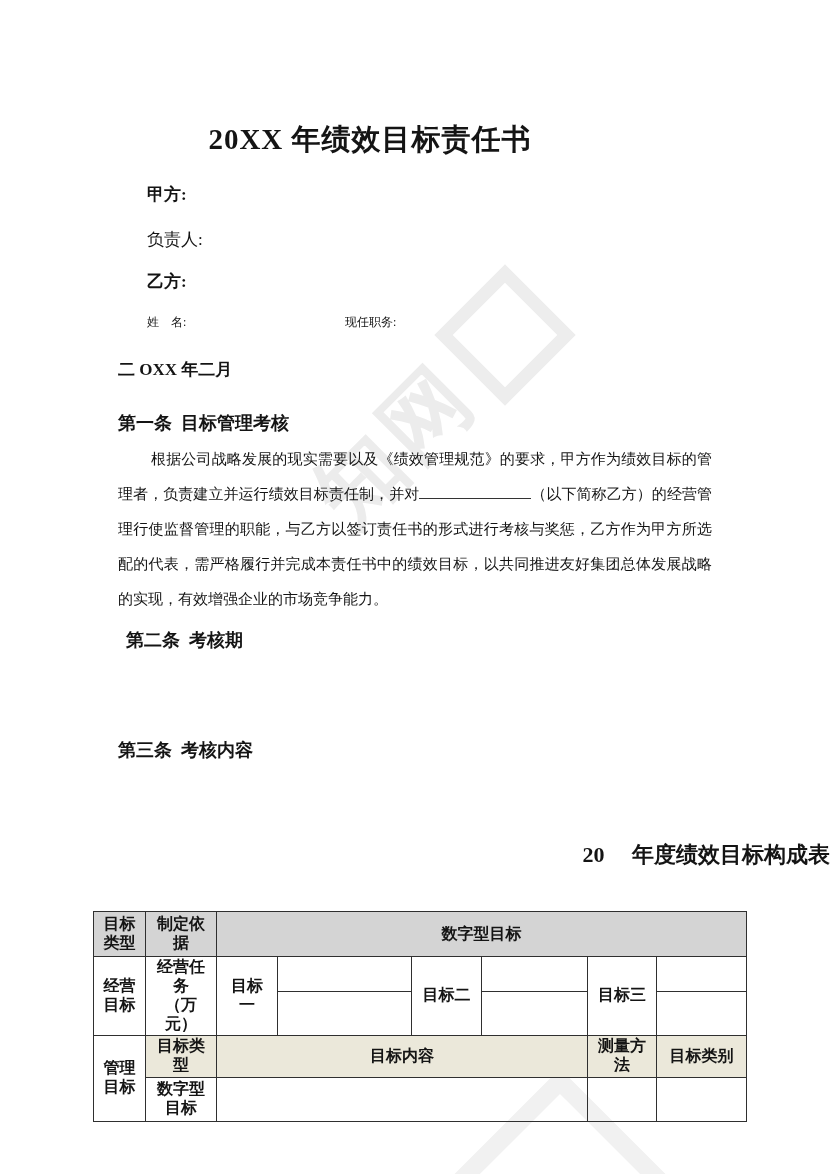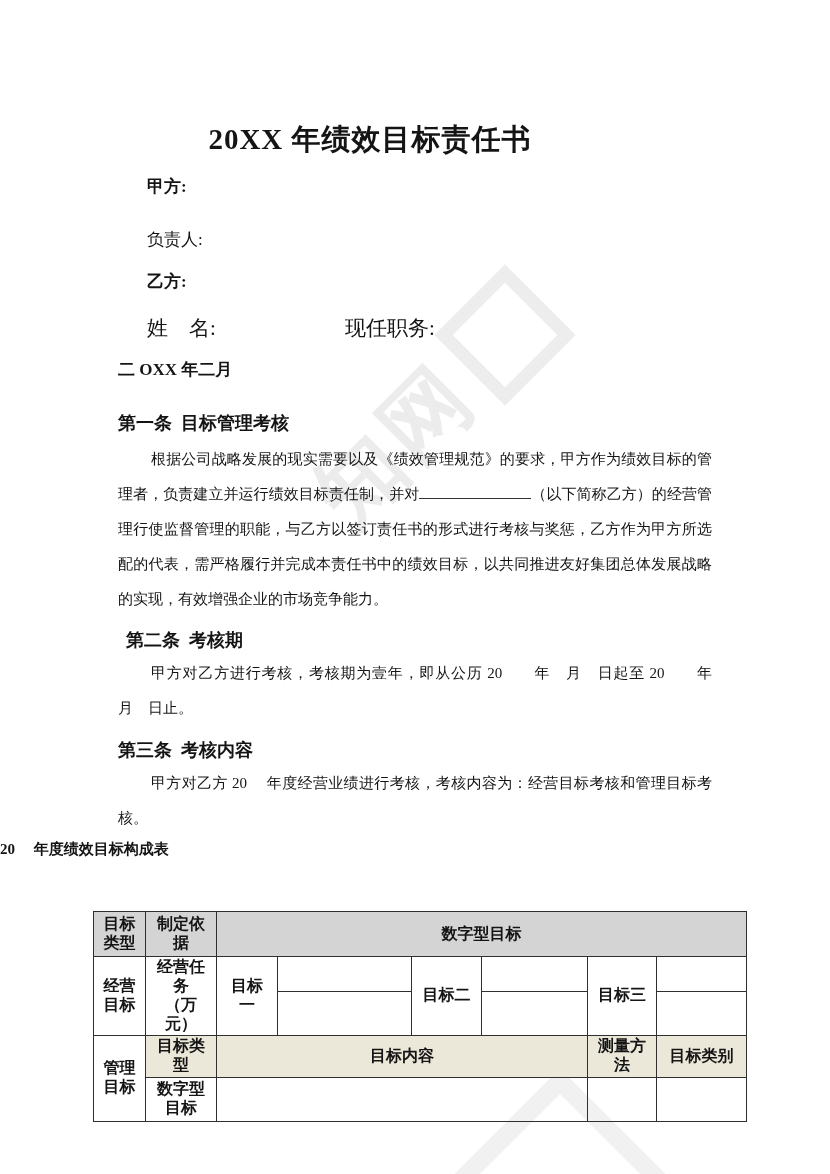--- a/index.html
+++ b/index.html
@@ -41,25 +41,25 @@
   .wm2 .wm-diamond { width: 150px; height: 150px; border: 18px solid #f1f1f1; }
 
   
   .doc-title {
     position: absolute; top: 120px; left: 0; width: 740px;
     margin: 0; text-align: center;
     font-size: 29px; font-weight: bold; letter-spacing: 1px;
   }
   .field { position: absolute; left: 147px; font-size: 17px; }
   .bold { font-weight: bold; }
-  .f-party-a { top: 175px; }
+  .f-party-a { top: 183px; }
   .f-principal { top: 228px; }
   .f-party-b { top: 270px; }
   .name-row { position: absolute; top: 314px; left: 0; width: 830px; height: 22px; }
-  .name-row .lbl { position: absolute; font-size: 21px; }
+  .name-row .lbl { position: absolute; font-size: 12px; }
   .lbl-name { left: 147px; }
   .lbl-position { left: 345px; }
   .date-line {
     position: absolute; top: 358px; left: 118px; width: 594px;
     text-align: left; padding-right: 6px; box-sizing: border-box;
     font-size: 17px; font-weight: bold;
   }
   .sec-heading {
     position: absolute; left: 118px; width: 594px; margin: 0;
     font-size: 18px; font-weight: bold;
@@ -76,21 +76,21 @@
   .p-sec2 { top: 656px; }
   .p-sec3 { top: 766px; }
   .blank-line {
     display: inline-block; width: 112px; height: 1em;
     border-bottom: 1.5px solid #333; vertical-align: baseline;
   }
 
   
   .table-title {
     position: absolute; top: 840px; left: 0; width: 830px;
-    text-align: left; font-size: 15px; font-weight: bold;
+    text-align: right; font-size: 22px; font-weight: bold;
   }
   table.goal-table {
     position: absolute; top: 871px; left: 93px;
     width: 654px; table-layout: fixed;
     border-collapse: collapse;
     margin-top: 40px;
   }
   .goal-table td {
     border: 1.5px solid #2f2f2f;
     font-family: "Liberation Sans", sans-serif;
@@ -125,24 +125,22 @@
     <span class="lbl lbl-name">姓　名:</span>
     <span class="lbl lbl-position">现任职务:</span>
   </div>
 
   <div class="date-line">二 OXX 年二月</div>
 
   <h2 class="sec-heading h-sec1">第一条 目标管理考核</h2>
   <p class="para p-sec1"><span>根据公司战略发展的现实需要以及《绩效管理规范》的要求，甲方作为绩效目标的管理者，负责建立并运行绩效目标责任制，并对</span><span class="blank-line"></span><span>（以下简称乙方）的经营管理行使监督管理的职能，与乙方以签订责任书的形式进行考核与奖惩，乙方作为甲方所选配的代表，需严格履行并完成本责任书中的绩效目标，以共同推进友好集团总体发展战略的实现，有效增强企业的市场竞争能力。</span></p>
 
   <h2 class="sec-heading h-sec2">第二条 考核期</h2>
-  <p class="para p-sec2">甲方对乙方进行考核，考核期为壹年，即从公历 20　　年　月　日起至 20　　年　月　日止。</p>
 
   <h2 class="sec-heading h-sec3">第三条 考核内容</h2>
-  <p class="para p-sec3">甲方对乙方 20　 年度经营业绩进行考核，考核内容为：经营目标考核和管理目标考核。</p>
 
   <div class="table-title">20　 年度绩效目标构成表</div>
 
   <table class="goal-table">
     <colgroup>
       <col style="width:52px">
         <col style="width:71px">
         <col style="width:61px">
         <col style="width:134px">
       <col style="width:70px">

